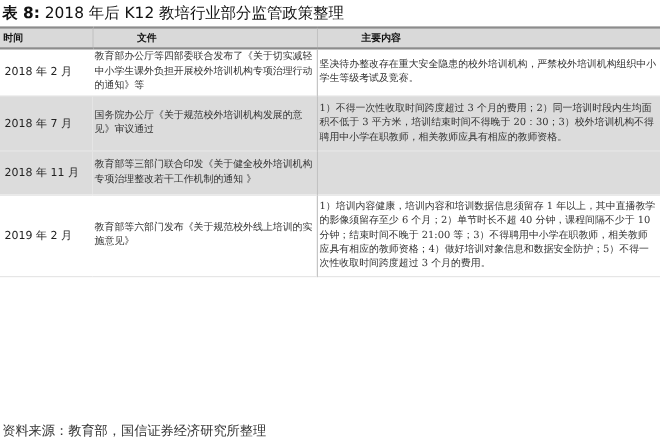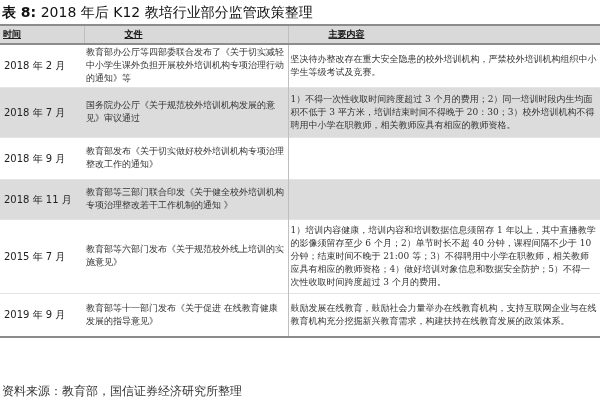--- a/index.html
+++ b/index.html
@@ -15,21 +15,21 @@
       white-space: nowrap;
     }
     .title .prefix { font-weight: bold; }
     table {
       position: absolute; left: 0; top: 24px; width: 600px;
       border-collapse: collapse; table-layout: fixed;
     }
     col.c1 { width: 84px; }
     col.c2 { width: 204px; }
     col.c3 { width: 312px; }
-    thead tr { background: #d9d9d9; text-decoration: underline; }
+    thead tr { background: #d9d9d9; }
     thead th {
       text-align: left; font-weight: bold; font-size: 9px;
       height: 17px; padding: 0 0 0 3px;
       border-top: 2px solid #8c8c8c; border-bottom: 2px solid #8c8c8c;
       color: #111;
     }
     thead th.c2h, thead th.c3h { border-left: 1px solid #bfbfbf; padding-left: 40px; }
     tbody td {
       font-size: 9px; line-height: 13px; vertical-align: middle;
       padding: 0 3px;
@@ -82,36 +82,26 @@
     <tr class="plain r1">
       <td class="date">2018 年 2 月</td>
       <td class="doc">教育部办公厅等四部委联合发布了《关于切实减轻中小学生课外负担开展校外培训机构专项治理行动的通知》等</td>
       <td class="content">坚决待办整改存在重大安全隐患的校外培训机构，严禁校外培训机构组织中小学生等级考试及竞赛。</td>
     </tr>
     <tr class="shade r2">
       <td class="date">2018 年 7 月</td>
       <td class="doc">国务院办公厅《关于规范校外培训机构发展的意见》审议通过</td>
       <td class="content">1）不得一次性收取时间跨度超过 3 个月的费用；2）同一培训时段内生均面积不低于 3 平方米，培训结束时间不得晚于 20：30；3）校外培训机构不得聘用中小学在职教师，相关教师应具有相应的教师资格。</td>
     </tr>
-    <tr class="plain r3">
-      <td class="date">2018 年 9 月</td>
-      <td class="doc">教育部发布《关于切实做好校外培训机构专项治理整改工作的通知》</td>
-      <td class="content"></td>
-    </tr>
     <tr class="shade r4">
       <td class="date">2018 年 11 月</td>
       <td class="doc">教育部等三部门联合印发《关于健全校外培训机构专项治理整改若干工作机制的通知 》</td>
       <td class="content"></td>
     </tr>
     <tr class="plain r5">
-      <td class="date">2015 年 7 月</td>
+      <td class="date">2019 年 2 月</td>
       <td class="doc">教育部等六部门发布《关于规范校外线上培训的实施意见》</td>
       <td class="content">1）培训内容健康，培训内容和培训数据信息须留存 1 年以上，其中直播教学的影像须留存至少 6 个月；2）单节时长不超 40 分钟，课程间隔不少于 10 分钟；结束时间不晚于 21:00 等；3）不得聘用中小学在职教师，相关教师应具有相应的教师资格；4）做好培训对象信息和数据安全防护；5）不得一次性收取时间跨度超过 3 个月的费用。</td>
-    </tr>
-    <tr class="plain r7 last">
-      <td class="date">2019 年 9 月</td>
-      <td class="doc">教育部等十一部门发布《关于促进 在线教育健康发展的指导意见》</td>
-      <td class="content">鼓励发展在线教育，鼓励社会力量举办在线教育机构，支持互联网企业与在线教育机构充分挖掘新兴教育需求，构建扶持在线教育发展的政策体系。</td>
     </tr>
   </tbody>
 </table>
 
 <div class="footer">资料来源：教育部，国信证券经济研究所整理</div>
 
 </body></html>

